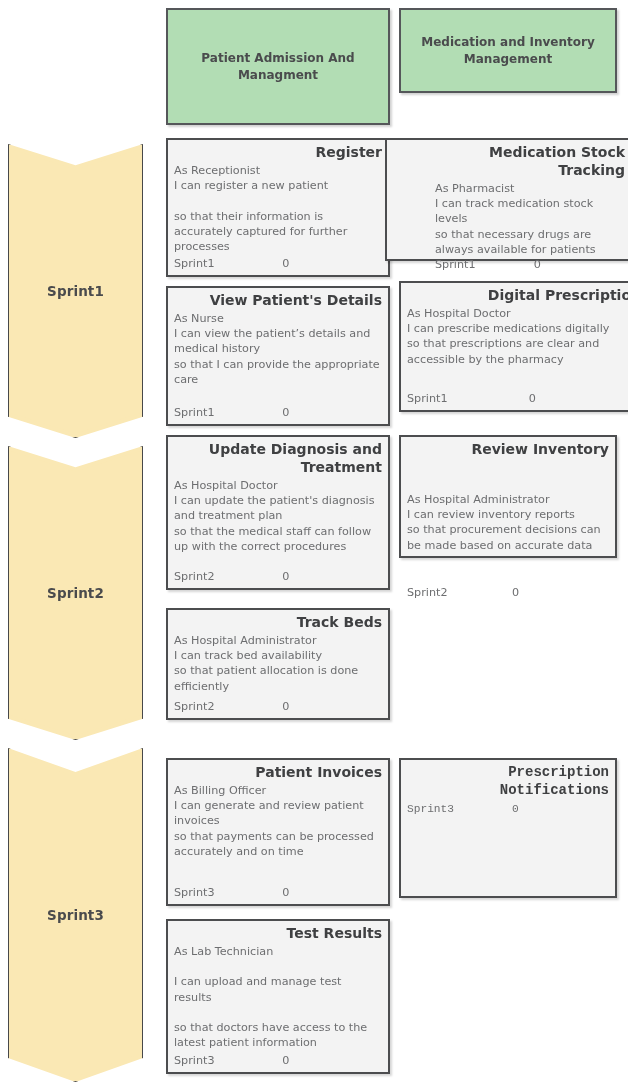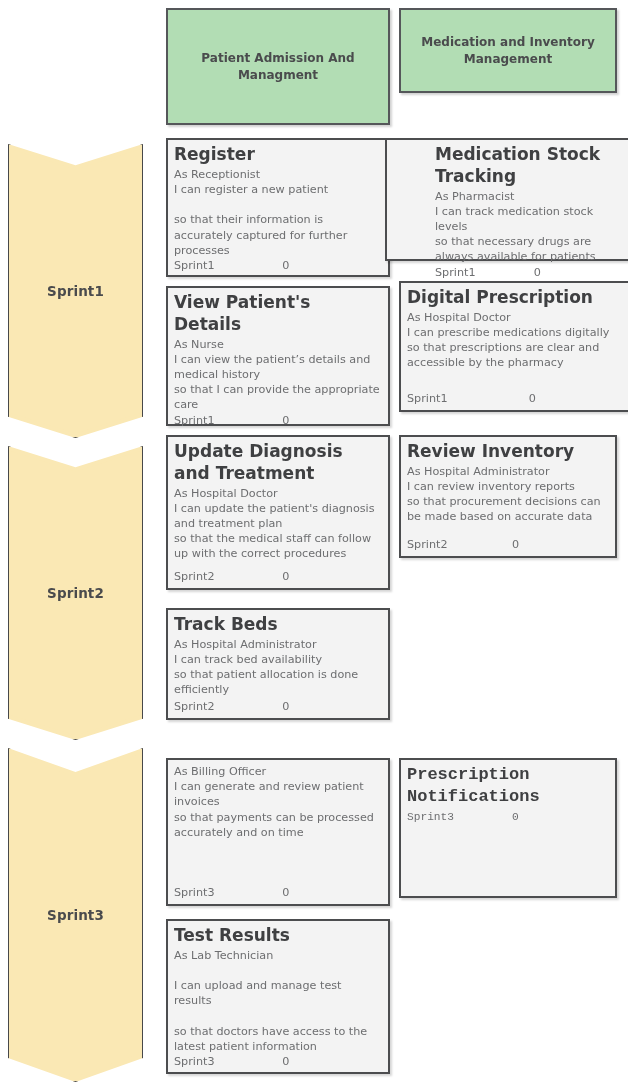--- a/index.html
+++ b/index.html
@@ -70,24 +70,24 @@
     position:absolute;
     box-sizing:border-box;
     background:#f3f3f3;
     border:2.1px solid #4c4d4f;
     box-shadow:2px 2px 2px rgba(0,0,0,0.16);
     padding:4px 6px 3px 6px;
     display:flex;
     flex-direction:column;
   }
   .story-title{
-    font-size:17px;
+    font-size:14px;
     font-weight:bold;
     color:#3f4042;
-    text-align:left;
+    text-align:right;
     line-height:1.28;
     margin-bottom:1px;
   }
   .story-body{
     flex:1 1 auto;
     font-size:11.2px;
     color:#6d6e70;
     line-height:1.36;
     white-space:pre-wrap;
   }
@@ -174,20 +174,21 @@
     <div class="story-body">As Hospital Administrator
 I can track bed availability
 so that patient allocation is done efficiently</div>
     <div class="story-foot">
       <span class="sprint">Sprint2</span>
       <span class="pts">0</span>
     </div>
   </div>
 
   <div class="story" style="left:166px;top:758px;width:224px;height:148px;">
+    <div class="story-title">Patient Invoices</div>
     <div class="story-body">As Billing Officer
 I can generate and review patient invoices
 so that payments can be processed accurately and on time</div>
     <div class="story-foot">
       <span class="sprint">Sprint3</span>
       <span class="pts">0</span>
     </div>
   </div>
 
   <div class="story" style="left:166px;top:919px;width:224px;height:155px;">
@@ -218,21 +219,21 @@
     <div class="story-title">Digital Prescription</div>
     <div class="story-body">As Hospital Doctor
 I can prescribe medications digitally
 so that prescriptions are clear and accessible by the pharmacy</div>
     <div class="story-foot">
       <span class="sprint">Sprint1</span>
       <span class="pts">0</span>
     </div>
   </div>
 
-  <div class="story" style="left:399px;top:435px;width:218px;height:123px;">
+  <div class="story" style="left:399px;top:435px;width:218px;height:123px;gap:32px;">
     <div class="story-title">Review Inventory</div>
     <div class="story-body">As Hospital Administrator
 I can review inventory reports
 so that procurement decisions can be made based on accurate data</div>
     <div class="story-foot">
       <span class="sprint">Sprint2</span>
       <span class="pts">0</span>
     </div>
   </div>
 

